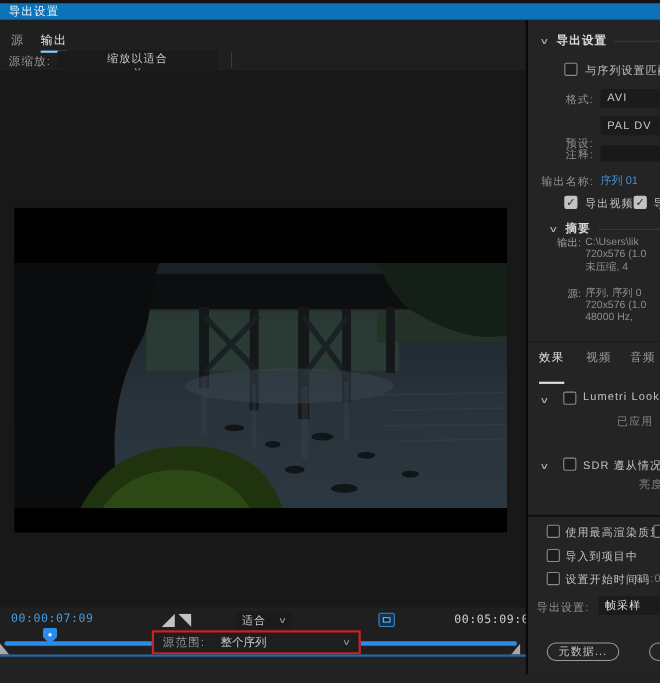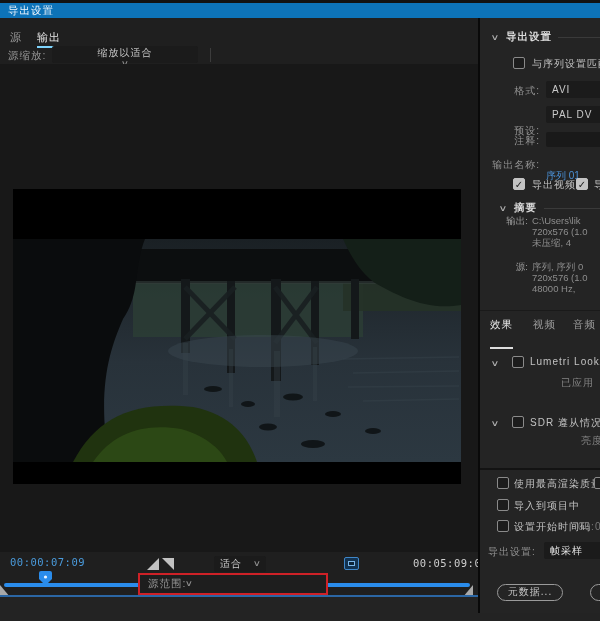--- a/index.html
+++ b/index.html
@@ -56,21 +56,21 @@
 
   .cb { width:12px; height:12px; border:1px solid #8a8a8a; background:#1c1c1c; border-radius:2px; }
   .cb.checked { background:#c3c3c3; border-color:#c3c3c3; }
   .cb.checked::after { content:"✓"; display:block; color:#1c1c1c; font-size:10px; font-weight:bold;
                        line-height:11px; text-align:center; }
   .cb-lbl { font-size:10px; color:#c2c2c2; letter-spacing:1px; white-space:nowrap; }
 
   .r-lbl { font-size:10px; color:#929292; letter-spacing:1px; text-align:right; white-space:nowrap; }
   .sum { font-size:9.5px; color:#8d8d8d; line-height:11px; white-space:nowrap; }
   .sum-lbl { font-size:9.5px; color:#9d9d9d; text-align:right; white-space:nowrap; }
-  .link { font-size:10px; color:#4a90d5; white-space:nowrap; cursor:pointer;margin-top:12px; }
+  .link { font-size:10px; color:#4a90d5; white-space:nowrap; cursor:pointer; }
   .input-box { background:#191919; border-radius:2px; height:15px; }
   .dim { color:#787878; }
   .pill { border:1px solid #9a9a9a; border-radius:9px; height:17px; display:flex; align-items:flex-start;
           justify-content:center; font-size:10px; color:#c5c5c5; letter-spacing:1px; background:transparent; }
   .rtab { font-size:10.5px; color:#9a9a9a; letter-spacing:1px; padding-bottom:15px; }
   .rtab.active { color:#e3e3e3; border-bottom:2px solid #dedede; }
   .status { font-size:10px; color:#858585; letter-spacing:1px; }
   .opt-divider { height:2px; background:#131313; }
 </style>
 </head>
@@ -198,20 +198,21 @@
 
   <svg class="abs" style="left:0px; top:585px;" width="10" height="12">
     <polygon points="0,0 0,12 10,12" fill="#a9a9a9"></polygon>
   </svg>
   <svg class="abs" style="left:463px; top:585px;" width="10" height="12">
     <polygon points="10,0 10,12 0,12" fill="#a9a9a9"></polygon>
   </svg>
 
   <div class="abs range-box">
     <span class="lbl">源范围:</span>
+    <span class="val" style="margin-left:14px; flex:1;">整个序列</span>
     <span class="chev">∨</span>
   </div>
 
   <div class="abs bottom-strip"></div>
 
   <div class="abs v-divider"></div>
 
   <div class="abs right-panel">
 
     <span class="abs sec-chev" style="left:12px; top:15px;">∨</span>

